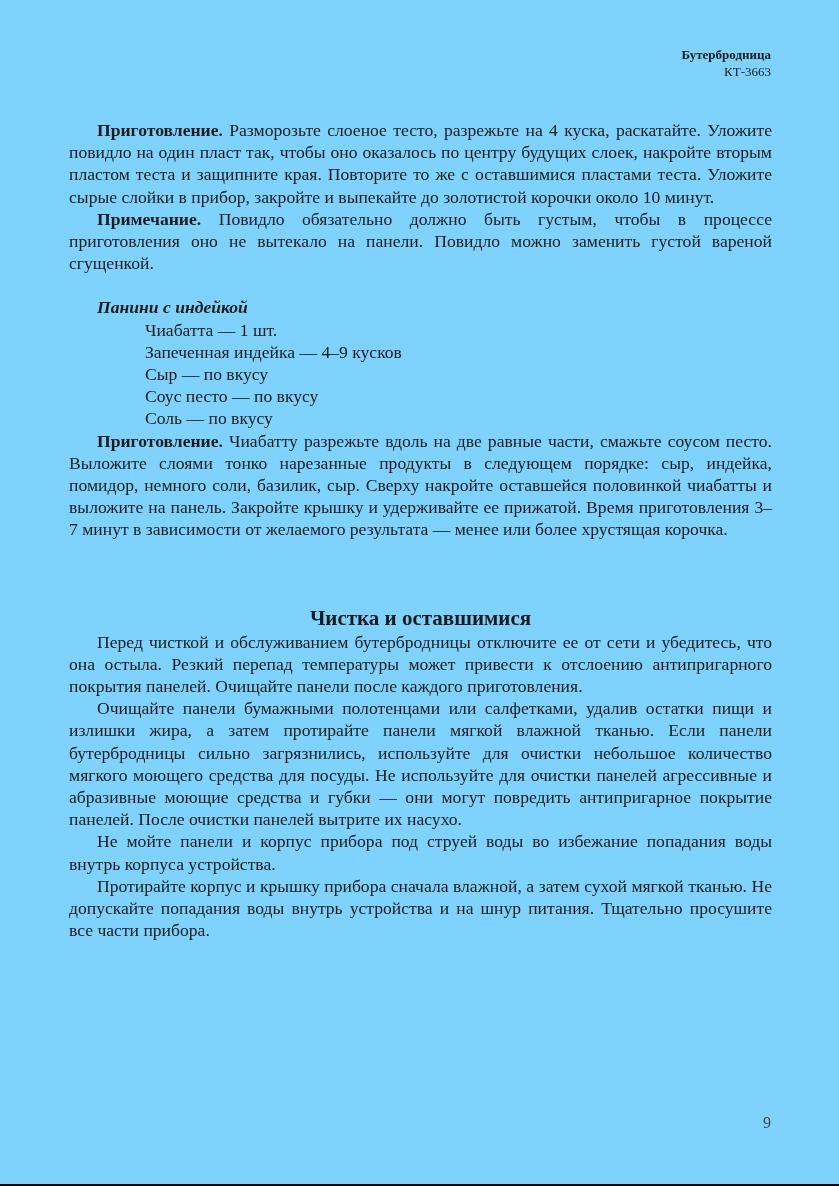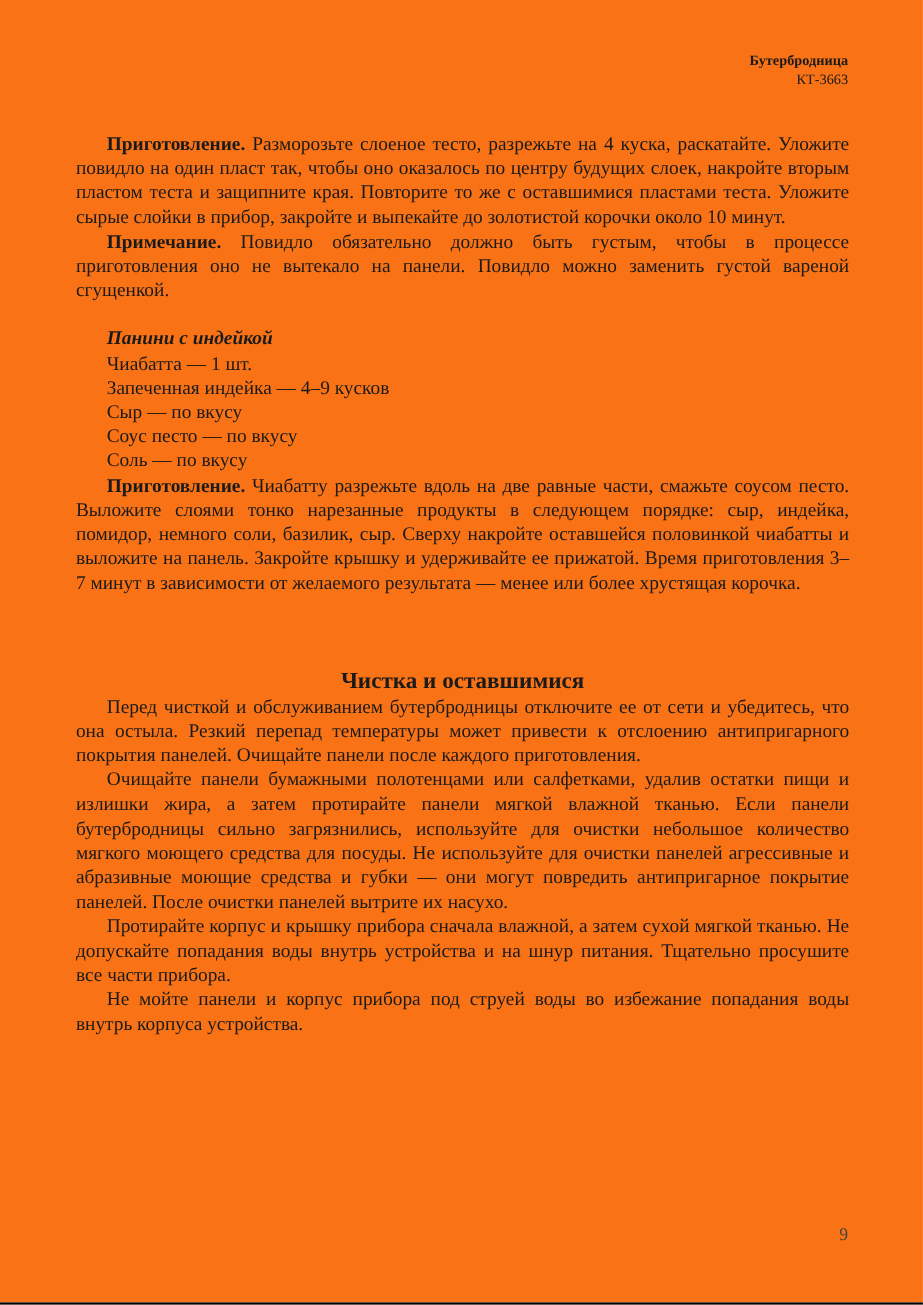--- a/index.html
+++ b/index.html
@@ -13,21 +13,21 @@
       position: relative;
       overflow: hidden;
       font-family: "Liberation Serif", "DejaVu Serif", serif;
       color: #1a1a1a;
     }
     .page {
       position: absolute;
       left: 0; top: 0;
       width: 839px;
       height: 1184px;
-      background: #f97316;
+      background: #7dd3fc;
     }
     .bottom-rule {
       position: absolute;
       left: 0; bottom: 0;
       width: 839px;
       height: 2px;
       background: #000;
     }
     .running-head {
       position: absolute;
@@ -54,21 +54,21 @@
     .content b { font-weight: bold; }
     .spacer-1 { height: 22px; }
     .recipe {
       margin-left: 28px;
     }
     .recipe .recipe-title {
       font-weight: bold;
       font-style: italic;
       display: block;
     }
-    .recipe .ingredient { display: block; text-align: left; }
+    .recipe .ingredient { display: block; text-align: left; margin-left: 48px; }
     .spacer-2 { height: 64px; }
     .section-heading {
       text-align: center;
       font-weight: bold;
       font-size: 21px;
       line-height: 26px;
       margin: 0 0 30px 0;
       text-indent: 0 !important;
     }
     .page-number {
@@ -107,21 +107,21 @@
     </div>
 
     <p><b>Приготовление.</b><span> Чиабатту разрежьте вдоль на две равные части, смажьте соусом песто. Выложите слоями тонко нарезанные продукты в следующем порядке: сыр, индейка, помидор, немного соли, базилик, сыр. Сверху накройте оставшейся половинкой чиабатты и выложите на панель. Закройте крышку и удерживайте ее прижатой. Время приготовления 3–7 минут в зависимости от желаемого результата — менее или более хрустящая корочка.</span></p>
 
     <div class="spacer-2"></div>
 
     <p class="section-heading">Чистка и оставшимися</p>
 
     <p>Перед чисткой и обслуживанием бутербродницы отключите ее от сети и убедитесь, что она остыла. Резкий перепад температуры может привести к отслоению антипригарного покрытия панелей. Очищайте панели после каждого приготовления.</p>
     <p>Очищайте панели бумажными полотенцами или салфетками, удалив остатки пищи и излишки жира, а затем протирайте панели мягкой влажной тканью. Если панели бутербродницы сильно загрязнились, используйте для очистки небольшое количество мягкого моющего средства для посуды. Не используйте для очистки панелей агрессивные и абразивные моющие средства и губки — они могут повредить антипригарное покрытие панелей. После очистки панелей вытрите их насухо.</p>
+    <p>Не мойте панели и корпус прибора под струей воды во избежание попадания воды внутрь корпуса устройства.</p>
     <p>Протирайте корпус и крышку прибора сначала влажной, а затем сухой мягкой тканью. Не допускайте попадания воды внутрь устройства и на шнур питания. Тщательно просушите все части прибора.</p>
-    <p>Не мойте панели и корпус прибора под струей воды во избежание попадания воды внутрь корпуса устройства.</p>
 
   </div>
 
   <div class="page-number">9</div>
 </div>
 
 <div class="bottom-rule"></div>
 
 </body></html>

